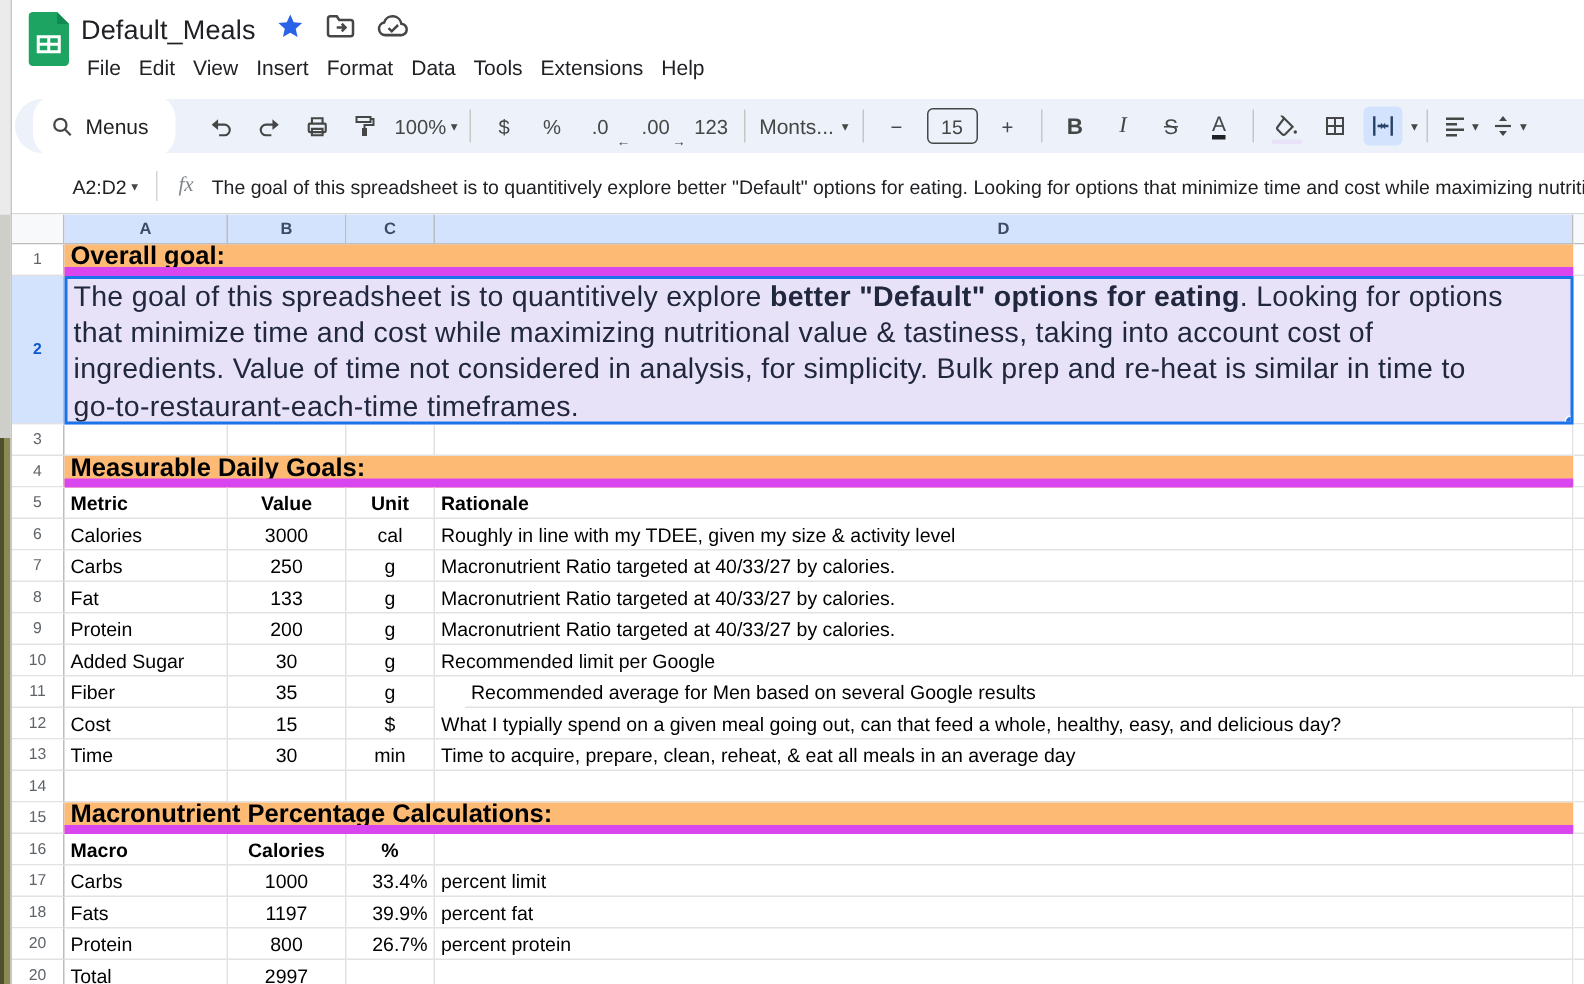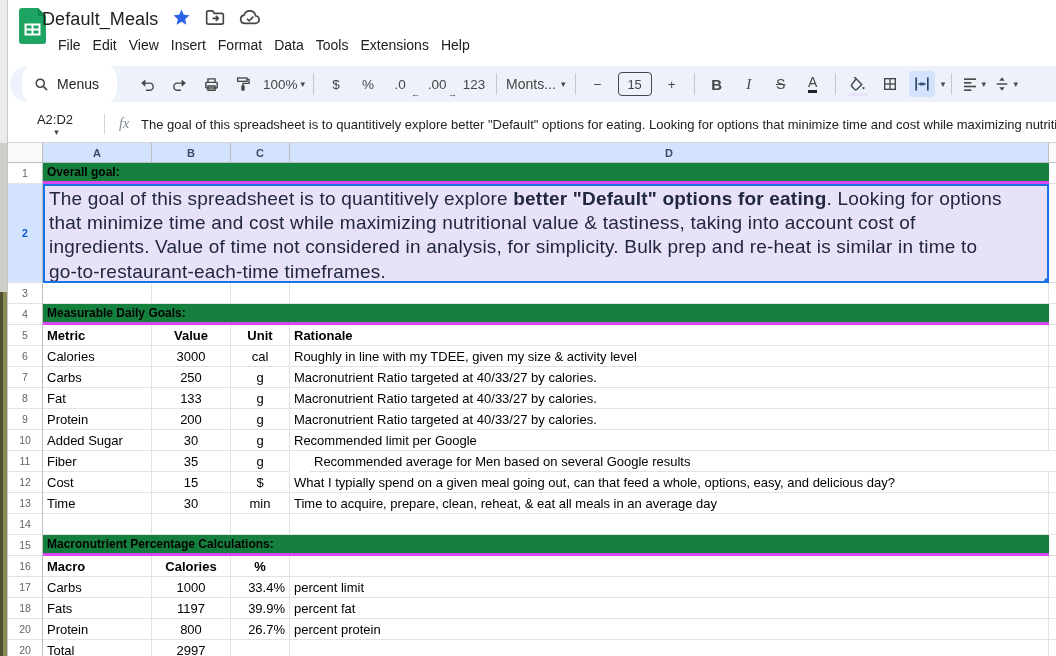--- a/index.html
+++ b/index.html
@@ -13,21 +13,21 @@
   .edge-seg2 { position:absolute; left:0; top:143px; width:7px; height:149px; background:#cfcfca; }
   .edge-seg3 { position:absolute; left:0; top:292px; width:7px; height:364px;
     background:linear-gradient(90deg,#50502e 0 3px,#8a8a55 3px 100%); }
   .window-border { position:absolute; left:7px; top:0; width:1px; height:656px; background:#c6c6c6; }
 
   .window { position:absolute; left:8px; top:0; width:1048px; height:656px; background:#fff; }
 
   
   .titlebar { position:absolute; left:0; top:0; width:100%; height:62px; background:#fff; }
   .sheets-logo { position:absolute; left:11px; top:8px; }
-  .title-row { position:absolute; left:34px; top:8px; display:flex; align-items:center; gap:14px; }
+  .title-row { position:absolute; left:46px; top:8px; display:flex; align-items:center; gap:14px; }
   .doc-title { font-size:18px; color:#202124; letter-spacing:.1px; }
   .menubar { position:absolute; left:44px; top:34px; display:flex; }
   .menu-item { font-size:14px; color:#202124; padding:3px 6px; border-radius:4px; cursor:default; }
 
   
   .toolbar-wrap { position:absolute; left:0; top:62px; width:100%; height:44px; background:#fff; }
   .toolbar { position:absolute; left:2px; top:4px; width:1046px; height:36px; background:#edf2fa;
     border-radius:22px 0 0 22px; display:flex; align-items:center; padding-left:12px; }
   .menus-pill { display:flex; align-items:center; gap:8px; background:#fff; border-radius:16px;
     height:42px; padding:0 18px 0 12px; margin-right:14px; }
@@ -48,42 +48,42 @@
   .italic-i { font-style:italic; font-family:"Liberation Serif",serif; font-size:15px; }
   .strike-s { text-decoration:line-through; font-size:14px; }
   .textcolor-a { font-size:14px; font-weight:500; border-bottom:3px solid #202124; line-height:14px; padding-bottom:1px; }
   .fill-swatch { position:absolute; left:3px; right:3px; bottom:1px; height:3px; background:#e7e2f7; border-radius:1px; }
   .merge-btn { background:#d3e3fd; }
 
   
   .formulabar { position:absolute; left:0; top:106px; width:100%; height:37px; background:#fff;
     border-bottom:1px solid #d5d5d5; display:flex; align-items:center; }
   .name-box { width:92px; display:flex; align-items:center; justify-content:flex-end;
-    padding:0 8px 0 10px; font-size:13px; color:#202124;flex-direction:column; }
+    padding:0 8px 0 10px; font-size:13px; color:#202124; }
   .fb-divider { width:1px; height:20px; background:#d5d5d5; margin:0 4px; }
   .fx { font-family:"Liberation Serif",serif; font-style:italic; color:#80868b; font-size:14px; margin:0 12px 0 10px; }
   .fb-input { flex:1; font-size:13px; color:#202124; white-space:nowrap; overflow:hidden; }
 
   
   .grid { position:absolute; left:0; top:143px; width:1048px; height:513px; overflow:hidden; background:#fff; }
   .g-row { display:flex; }
   .colhdr-row { height:20px; }
   .corner { width:35px; height:20px; background:#f8f9fa; border-right:1px solid #bdbdbd; border-bottom:1px solid #bdbdbd; }
   .colhdr { height:20px; background:#d3e3fd; border-right:1px solid #bdbdbd; border-bottom:1px solid #bdbdbd;
     display:flex; align-items:center; justify-content:center; font-size:11px; font-weight:700; color:#3f4a63; }
   .colhdr.sliver { background:#f8f9fa; border-right:none; }
   .rowhdr { width:35px; background:#fff; border-right:1px solid #bdbdbd; border-bottom:1px solid #e2e2e2;
     display:flex; align-items:center; justify-content:center; font-size:10.5px; color:#5f6368; flex:0 0 35px; }
   .rowhdr.sel { background:#d3e3fd; color:#0b57d0; font-weight:700; }
   .cell { border-right:1px solid #e2e2e2; border-bottom:1px solid #e2e2e2; font-size:13px; color:#000;
     display:flex; align-items:center; padding:0 4px; overflow:hidden; white-space:nowrap; }
   .cell.b { font-weight:700; }
   .cell.ctr { justify-content:center; }
   .cell.rt { justify-content:flex-end; }
-  .section-band { background:#15803d; border-bottom:3px solid #d946ef; font-weight:700; font-size:12px;
+  .section-band { background:#fdba74; border-bottom:6px solid #d946ef; font-weight:700; font-size:17px;
     display:flex; align-items:center; padding:0 4px; white-space:nowrap; overflow:hidden; }
   .sliver-cell { flex:0 0 7px; border-bottom:1px solid #e2e2e2; background:#fff; }
   .note-cell { position:relative; background:#e7e2f7; border:2px solid #1a73e8; color:#20273f;
     font-size:19px; letter-spacing:.2px; line-height:24.2px; padding:1px 38px 0 4px; overflow:hidden; }
   .note-cell b { font-weight:700; }
   .fill-handle { position:absolute; right:-4px; bottom:-4px; width:8px; height:8px; border-radius:50%;
     background:#1a73e8; border:1px solid #fff; }
   .r2wrap { position:relative; }
 </style>
 </head>
@@ -369,21 +369,21 @@
           <div class="cell ctr" style="width: 79px; flex: 0 0 79px;">35</div>
           <div class="cell ctr" style="width: 59px; flex: 0 0 59px;">g</div>
           <div class="cell" style="width: 759px; flex: 0 0 759px; margin-left: 20px;">Recommended average for Men based on several Google results</div>
           <div class="sliver-cell"></div>
         </div>
         <div class="g-row" style="height: 21px;">
           <div class="rowhdr">12</div>
           <div class="cell" style="width: 109px; flex: 0 0 109px;">Cost</div>
           <div class="cell ctr" style="width: 79px; flex: 0 0 79px;">15</div>
           <div class="cell ctr" style="width: 59px; flex: 0 0 59px;">$</div>
-          <div class="cell" style="width: 759px; flex: 0 0 759px;">What I typially spend on a given meal going out, can that feed a whole, options, easy, and delicious day?</div>
+          <div class="cell" style="width: 759px; flex: 0 0 759px;">What I typially spend on a given meal going out, can that feed a whole, healthy, easy, and delicious day?</div>
           <div class="sliver-cell"></div>
         </div>
         <div class="g-row" style="height: 21px;">
           <div class="rowhdr">13</div>
           <div class="cell" style="width: 109px; flex: 0 0 109px;">Time</div>
           <div class="cell ctr" style="width: 79px; flex: 0 0 79px;">30</div>
           <div class="cell ctr" style="width: 59px; flex: 0 0 59px;">min</div>
           <div class="cell" style="width: 759px; flex: 0 0 759px;">Time to acquire, prepare, clean, reheat, &amp; eat all meals in an average day</div>
           <div class="sliver-cell"></div>
         </div>

